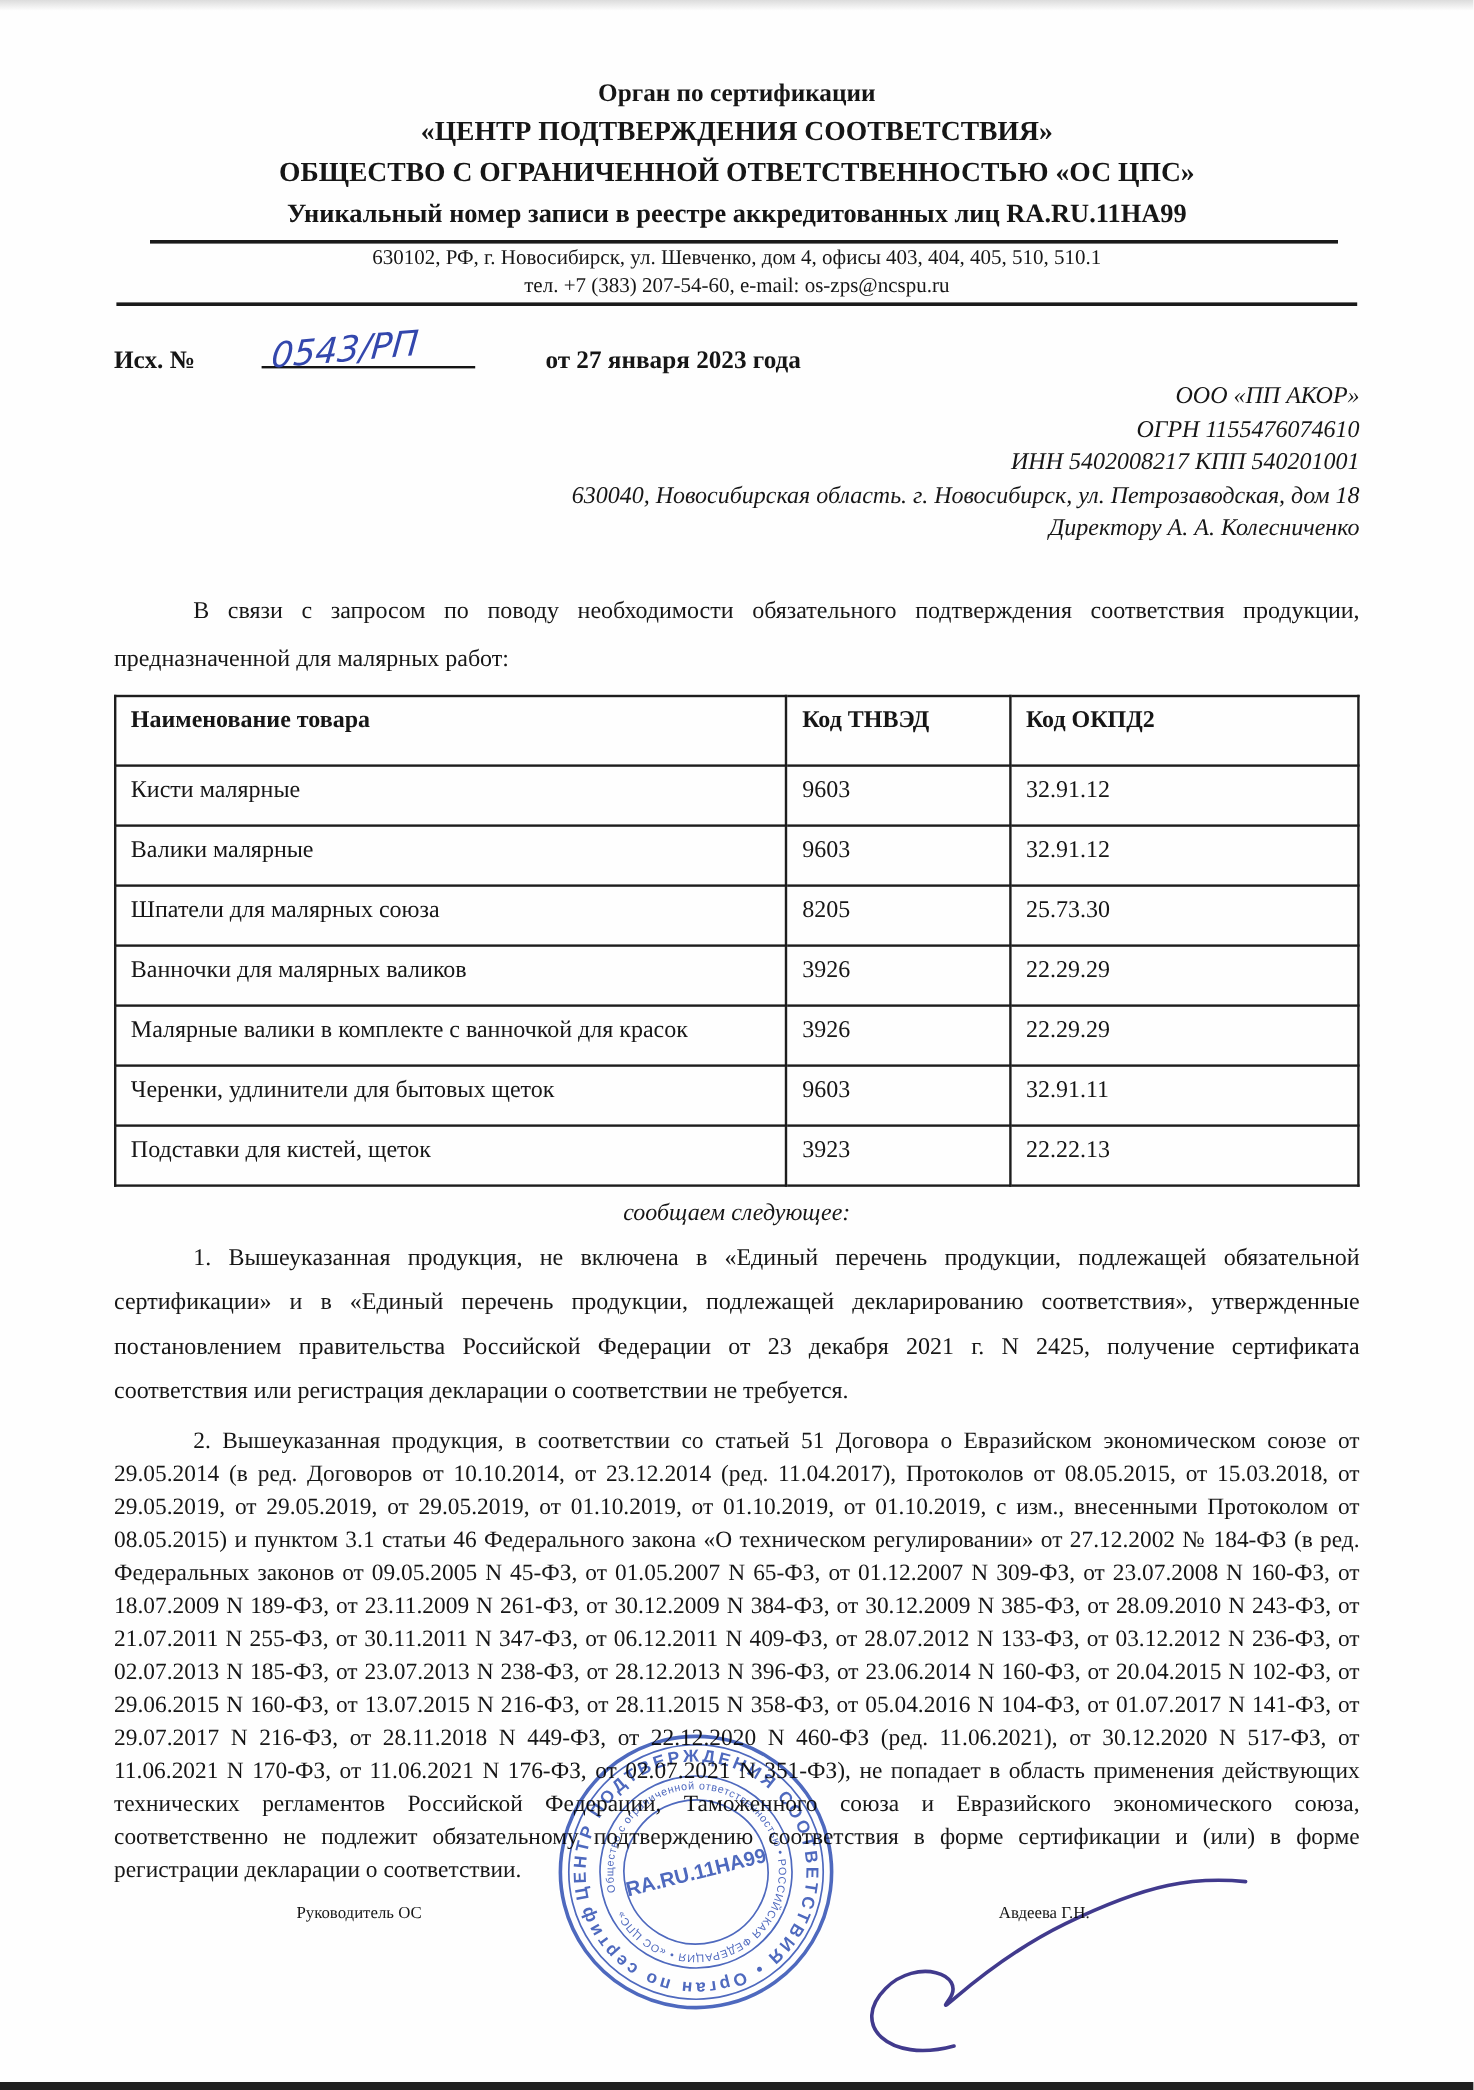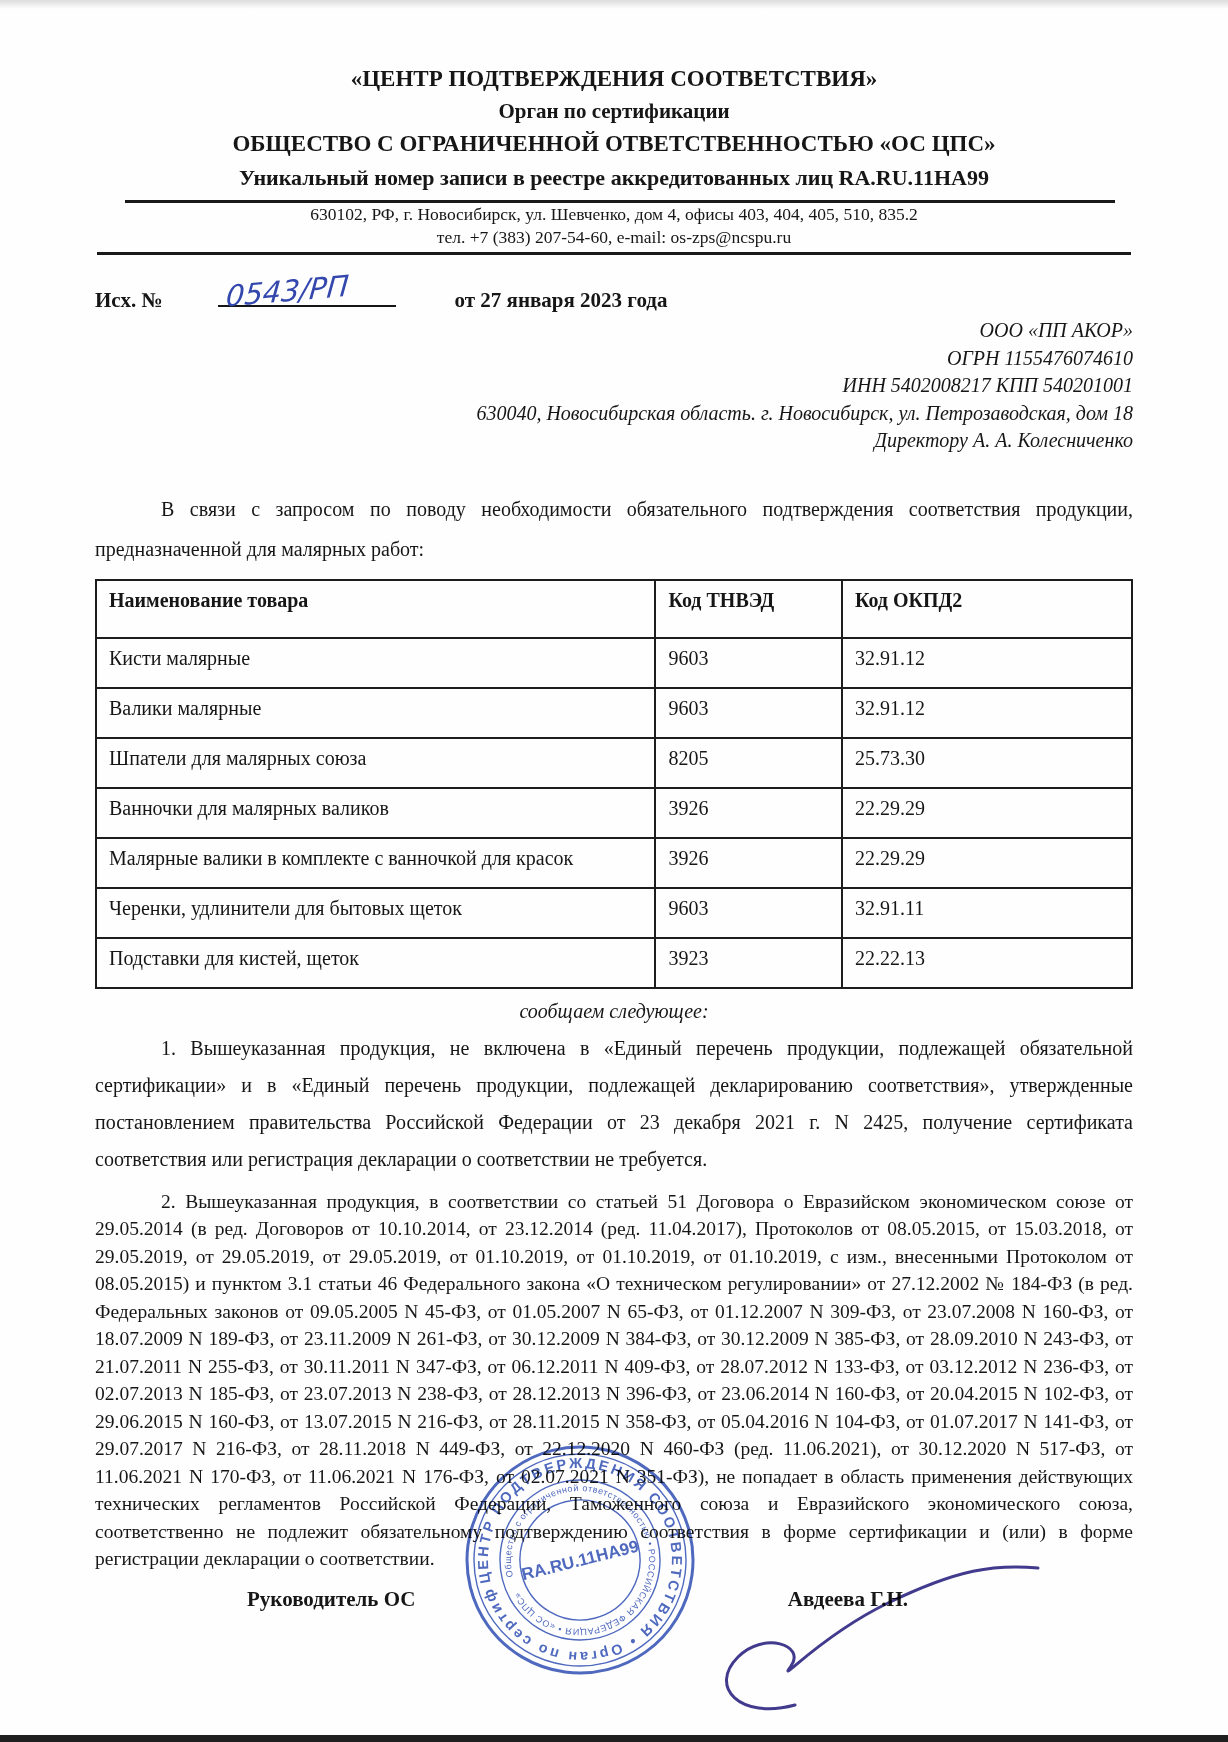--- a/index.html
+++ b/index.html
@@ -33,48 +33,48 @@
   
   table{width:100%;border-collapse:collapse;margin-top:10px;font-size:20px;}
   th,td{border:2px solid #1d1d1d;vertical-align:top;text-align:left;padding:8px 12px 0 12px;}
   th{font-weight:bold;height:48px;}
   td{height:40px;font-weight:normal;}
   .after-table{text-align:center;font-size:20px;margin-top:8px;line-height:28px;font-style:italic;}
   .para{text-align:justify;text-indent:66px;}
   .para1{margin-top:5px;font-size:20px;line-height:37px;}
   .para2{margin-top:10px;font-size:19.5px;line-height:27.5px;}
   
-  .sig-row{margin-top:14px;display:flex;justify-content:space-between;font-weight:bold;font-size:21px;}
+  .sig-row{margin-top:14px;display:flex;justify-content:space-between;font-weight:normal;font-size:14px;}
   .sig-left{margin-left:152px;}
   .sig-right{margin-right:225px;}
   
   .stamp{
     position:absolute;left:448px;top:1428px;width:264px;height:264px;
     transform:rotate(-14deg);mix-blend-mode:multiply;opacity:.9;
   }
   .stamp text{font-family:"Liberation Sans", sans-serif;}
   .signature-svg{position:absolute;left:590px;top:1515px;mix-blend-mode:multiply;}
   .top-edge{position:absolute;top:0;left:0;right:0;height:9px;
     background:linear-gradient(#dcdcdc,#fefefe);}
   .bottom-edge{position:absolute;left:0;right:0;bottom:0;height:7px;background:#1f1f1f;}
 </style>
 </head>
 <body>
 
 <div class="top-edge"></div>
 
 <div class="page">
 
+  <div class="hdr hdr-1">Орган по сертификации</div>
   <div class="hdr hdr-2">«ЦЕНТР ПОДТВЕРЖДЕНИЯ СООТВЕТСТВИЯ»</div>
-  <div class="hdr hdr-1">Орган по сертификации</div>
   <div class="hdr hdr-3">ОБЩЕСТВО С ОГРАНИЧЕННОЙ ОТВЕТСТВЕННОСТЬЮ «ОС ЦПС»</div>
   <div class="hdr hdr-4">Уникальный номер записи в реестре аккредитованных лиц RA.RU.11НА99</div>
 
   <div class="rule rule-top"></div>
-  <div class="addr">630102, РФ, г. Новосибирск, ул. Шевченко, дом 4, офисы 403, 404, 405, 510, 835.2</div>
+  <div class="addr">630102, РФ, г. Новосибирск, ул. Шевченко, дом 4, офисы 403, 404, 405, 510, 510.1</div>
   <div class="addr">тел. +7 (383) 207-54-60,  e-mail: os-zps@ncspu.ru</div>
   <div class="rule rule-bottom"></div>
 
   <div class="refline">
     <span>Исх. №</span>
     <span class="ref-underline">
       <span class="ref-hand">0543/РП</span>
     </span>
     <span>от 27 января 2023 года</span>
   </div>

